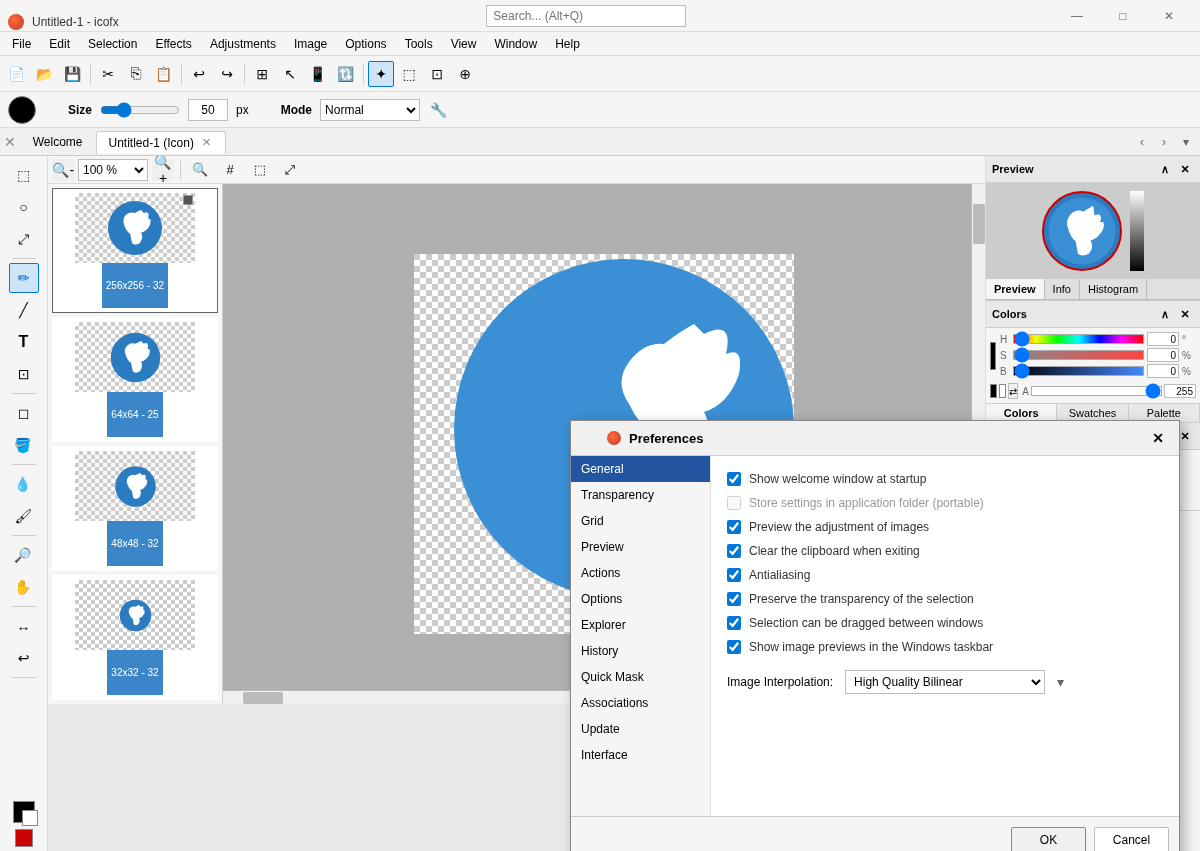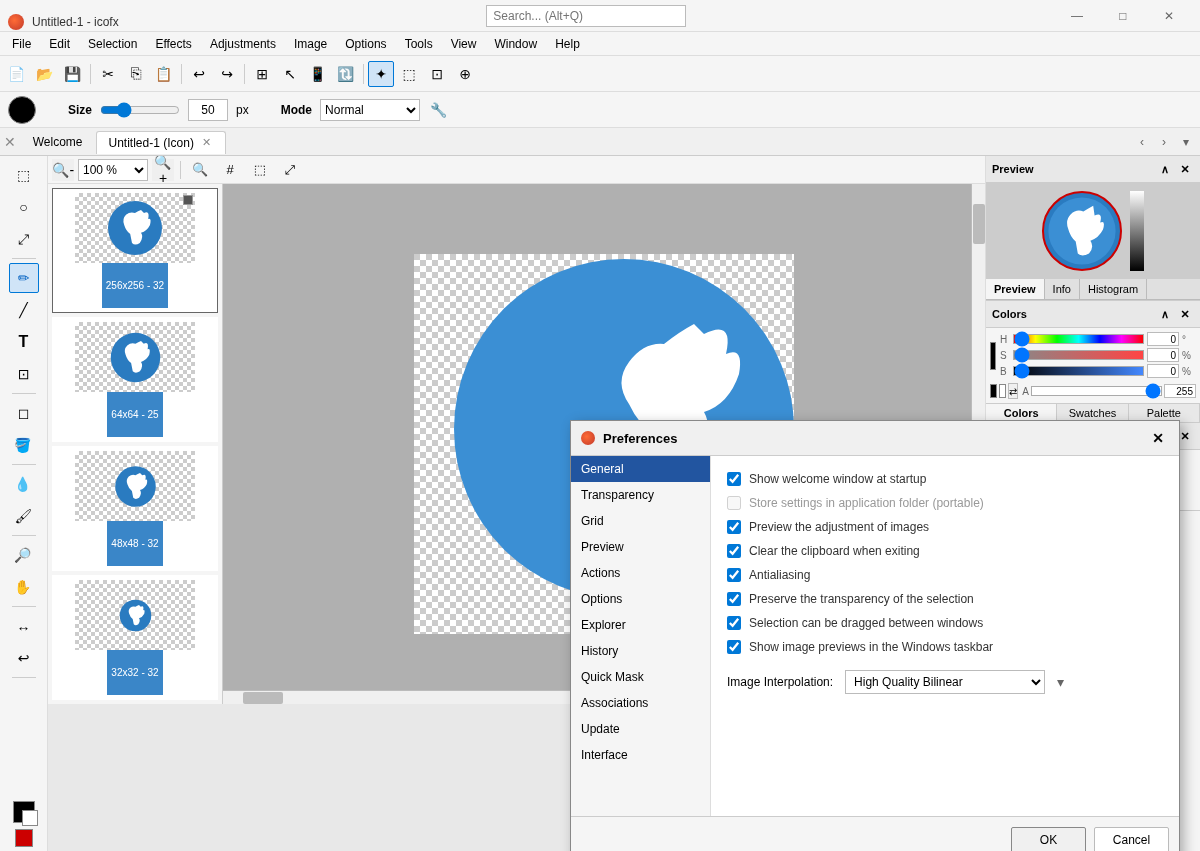--- a/index.html
+++ b/index.html
@@ -98,21 +98,21 @@
     .colors-tab.active { background: #f5f5f5; font-weight: bold; }
 
     
     .brushes-content { padding: 4px; min-height: 60px; }
 
     
     .checkered { background-color: #ffffff; background-image: linear-gradient(45deg, #ccc 25%, transparent 25%), linear-gradient(-45deg, #ccc 25%, transparent 25%), linear-gradient(45deg, transparent 75%, #ccc 75%), linear-gradient(-45deg, transparent 75%, #ccc 75%); background-size: 12px 12px; background-position: 0 0, 0 6px, 6px -6px, -6px 0px; }
     .checkered-small { background-color: #ffffff; background-image: linear-gradient(45deg, #ccc 25%, transparent 25%), linear-gradient(-45deg, #ccc 25%, transparent 25%), linear-gradient(45deg, transparent 75%, #ccc 75%), linear-gradient(-45deg, transparent 75%, #ccc 75%); background-size: 8px 8px; background-position: 0 0, 0 4px, 4px -4px, -4px 0px; }
     .dialog { position: absolute; top: 420px; left: 570px; width: 610px; background: white; border: 1px solid #888; box-shadow: 4px 4px 12px rgba(0,0,0,0.3); z-index: 101; }
     .dialog-title { display: flex; align-items: center; justify-content: space-between; background: #f0f0f0; border-bottom: 1px solid #ccc; padding: 6px 10px; font-size: 13px; font-weight: bold; }
-    .dialog-title-left { display: flex; align-items: center; gap: 8px; }
+    .dialog-title-left { display: flex; align-items: center; gap: 8px; margin-left: 26px; }
     .dialog-close { width: 22px; height: 22px; display: flex; align-items: center; justify-content: center; cursor: pointer; font-size: 14px; border: 1px solid transparent; }
     .dialog-body { display: flex; height: 360px; }
     .dialog-sidebar { width: 140px; background: #f5f5f5; border-right: 1px solid #ddd; overflow-y: auto; }
     .dialog-sidebar-item { padding: 6px 10px; font-size: 12px; cursor: pointer; }
     .dialog-sidebar-item.active { background: #2255a0; color: white; }
     .dialog-content { flex: 1; padding: 16px; overflow-y: auto; }
     .dialog-row { display: flex; align-items: center; margin-bottom: 10px; gap: 8px; }
     .dialog-checkbox { width: 14px; height: 14px; accent-color: #0078d7; cursor: pointer; }
     .dialog-label { font-size: 12px; color: #333; }
     .dialog-label.disabled { color: #999; }

